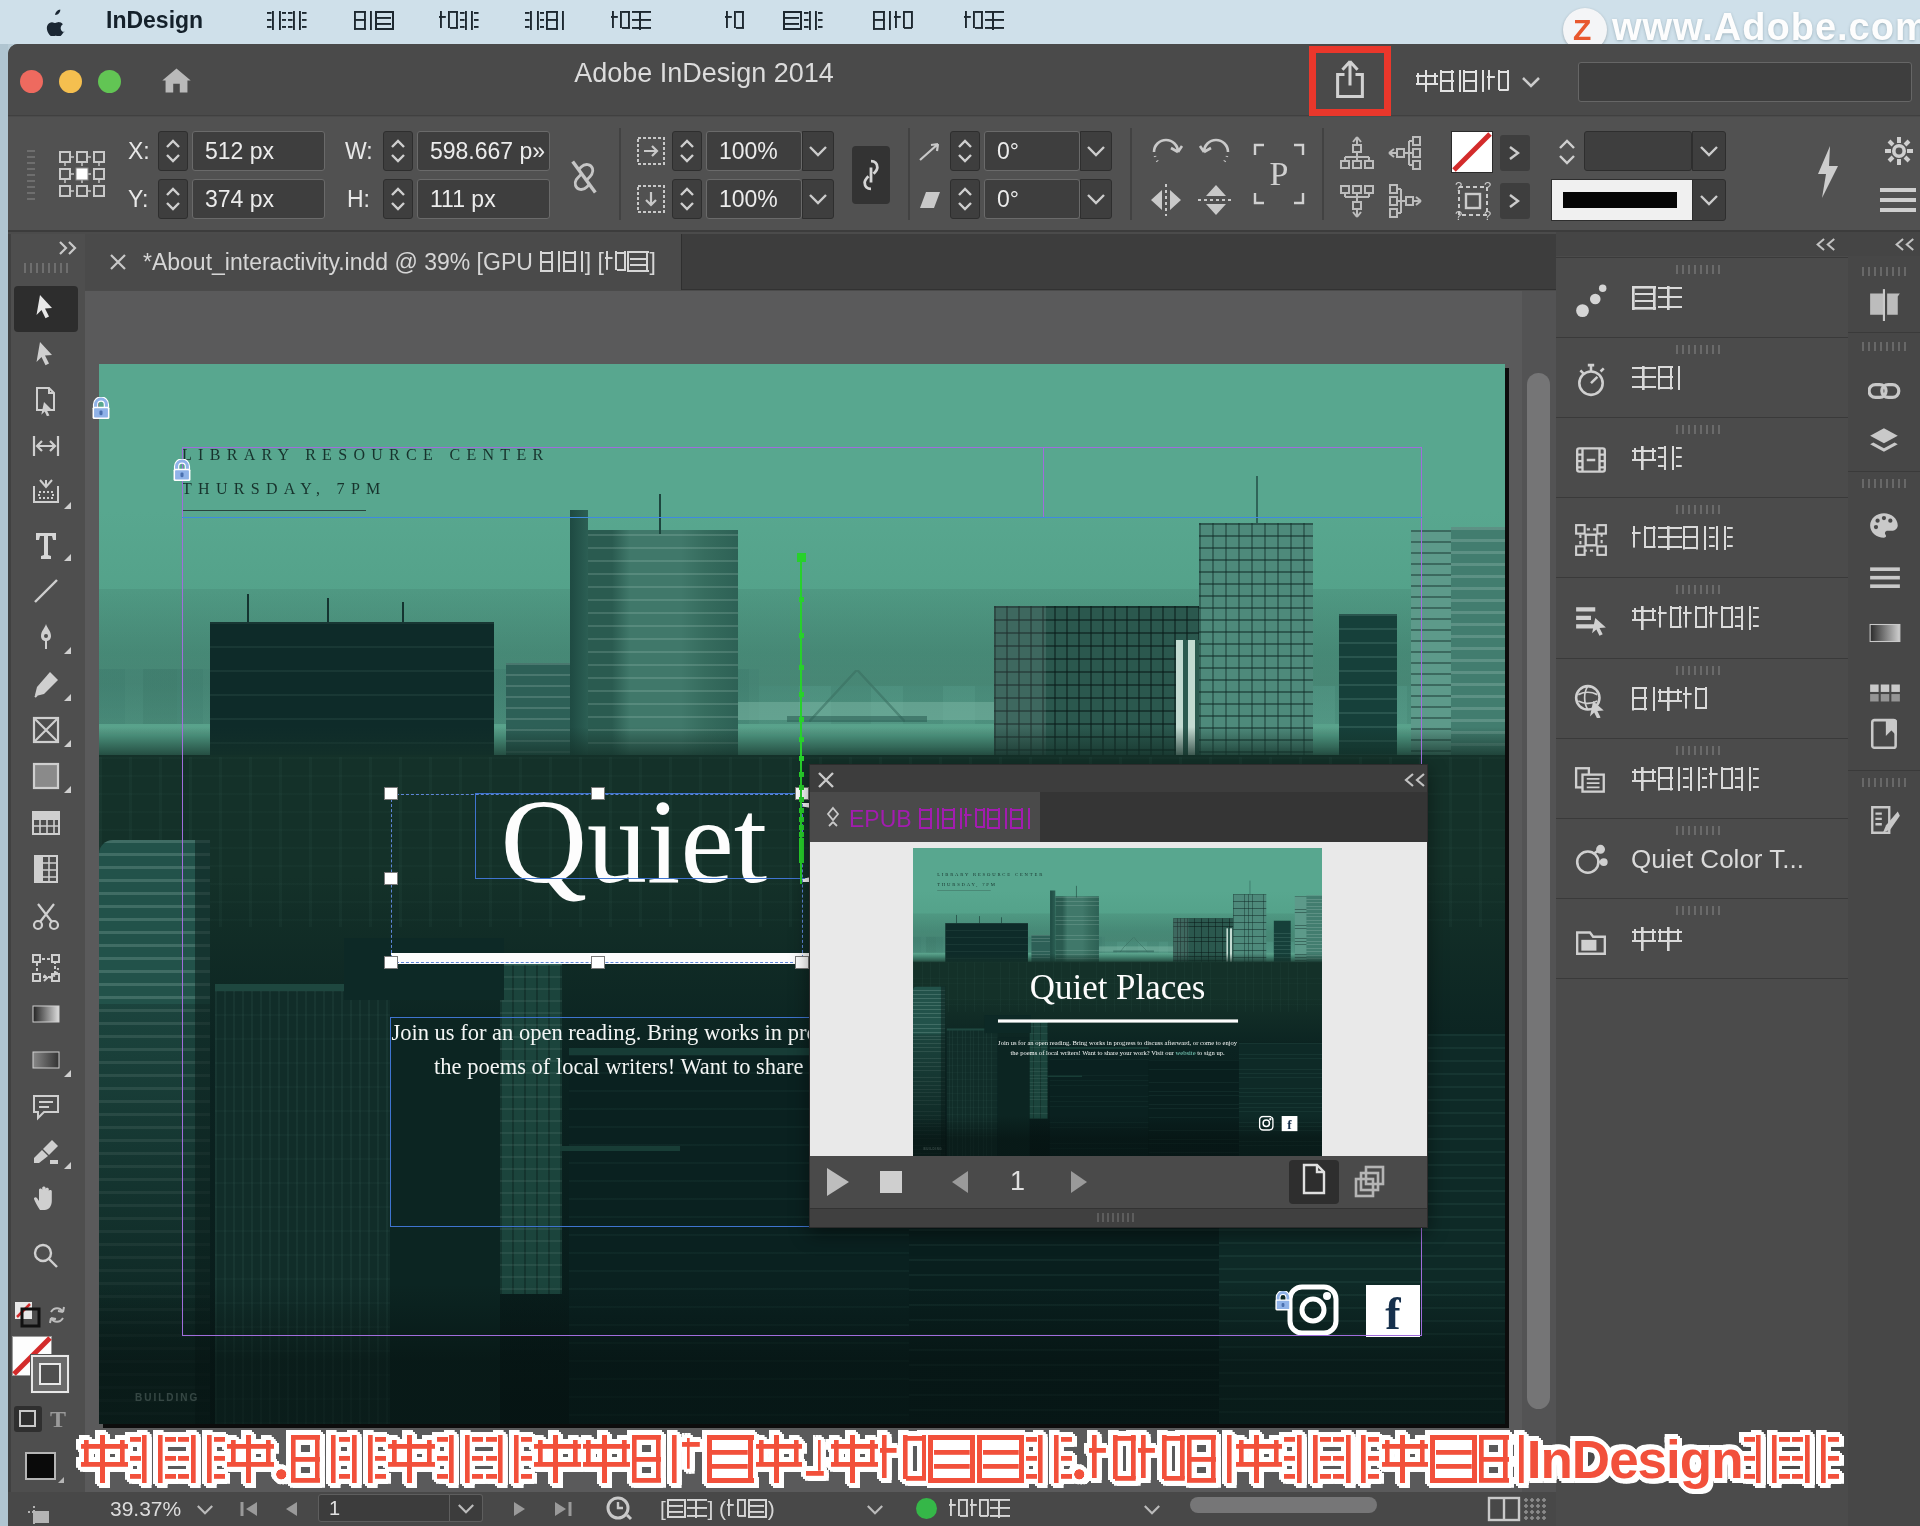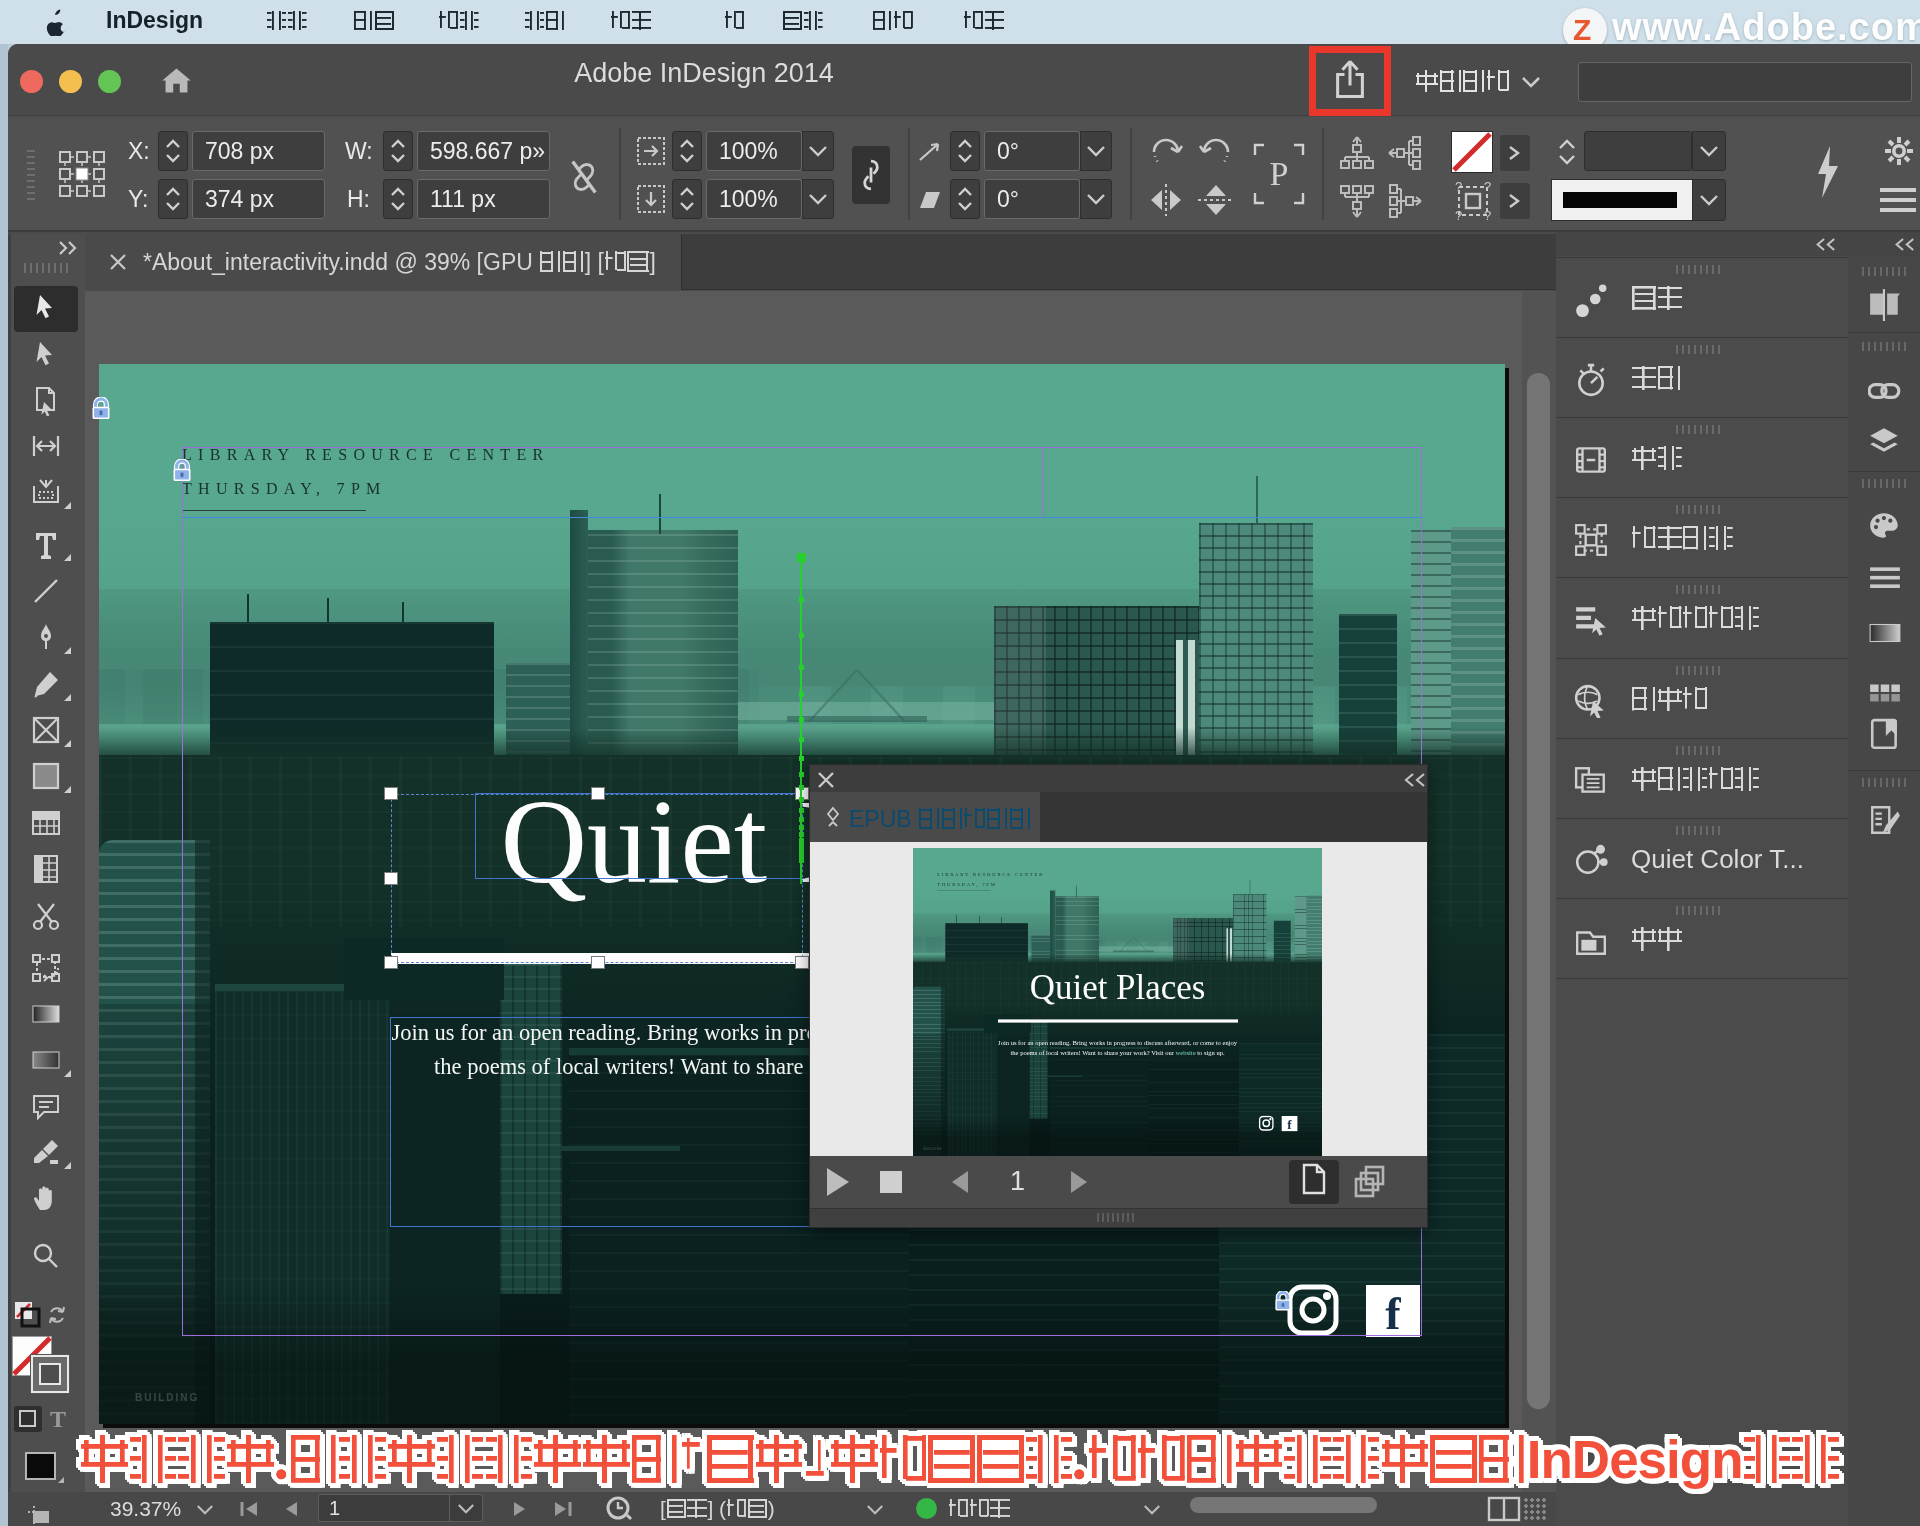--- a/index.html
+++ b/index.html
@@ -70,21 +70,21 @@
       <rect x="38" y="38" width="10" height="10"></rect>
       <path d="M14 9h4M31 9h4M14 26h4M31 26h4M14 43h4M31 43h4M9 14v4M9 31v4M26 14v4M26 31v4M43 14v4M43 31v4" stroke-width="1.5"></path>
     </g>
     <rect x="20" y="20" width="12" height="12" fill="#fff" stroke="#888"></rect>
   </svg>
 <div class="abs" style="left:128px;top:138px;font-size:23px;color:#e8e8e8">X:</div>
 <div class="abs" style="left:158px;top:131px;width:30px;height:40px;background:#3e3e3e;border:1px solid #2e2e2e;border-radius:3px"></div>
 <svg class="abs" style="left:164px;top:137px" width="18" height="28" viewBox="0 0 18 28">
     <path d="M3 10l6-6 6 6M3 18l6 6 6-6" stroke="#cfcfcf" stroke-width="2.4" fill="none"></path>
   </svg>
-<div class="abs" style="left:192px;top:131px;width:133px;height:40px;background:#3e3e3e;border:1px solid #6a6a6a;border-radius:3px;color:#ececec;font-size:23px;line-height:38px;padding-left:12px;white-space:nowrap;overflow:hidden">708 px</div>
+<div class="abs" style="left:192px;top:131px;width:133px;height:40px;background:#3e3e3e;border:1px solid #6a6a6a;border-radius:3px;color:#ececec;font-size:23px;line-height:38px;padding-left:12px;white-space:nowrap;overflow:hidden">512 px</div>
 <div class="abs" style="left:128px;top:186px;font-size:23px;color:#e8e8e8">Y:</div>
 <div class="abs" style="left:158px;top:179px;width:30px;height:40px;background:#3e3e3e;border:1px solid #2e2e2e;border-radius:3px"></div>
 <svg class="abs" style="left:164px;top:185px" width="18" height="28" viewBox="0 0 18 28">
     <path d="M3 10l6-6 6 6M3 18l6 6 6-6" stroke="#cfcfcf" stroke-width="2.4" fill="none"></path>
   </svg>
 <div class="abs" style="left:192px;top:179px;width:133px;height:40px;background:#3e3e3e;border:1px solid #6a6a6a;border-radius:3px;color:#ececec;font-size:23px;line-height:38px;padding-left:12px;white-space:nowrap;overflow:hidden">374 px</div>
 <div class="abs" style="left:345px;top:138px;font-size:23px;color:#e8e8e8">W:</div>
 <div class="abs" style="left:383px;top:131px;width:30px;height:40px;background:#3e3e3e;border:1px solid #2e2e2e;border-radius:3px"></div>
 <svg class="abs" style="left:389px;top:137px" width="18" height="28" viewBox="0 0 18 28">
     <path d="M3 10l6-6 6 6M3 18l6 6 6-6" stroke="#cfcfcf" stroke-width="2.4" fill="none"></path>
@@ -575,21 +575,21 @@
     <path d="M2 2l14 14M16 2L2 16" stroke="#c9c9c9" stroke-width="2.4"></path>
   </svg>
 <svg class="abs" style="left:1401px;top:772px" width="26" height="15" viewBox="0 0 26 15">
     <path d="M12 2L5 8l7 6M23 2l-7 6 7 6" stroke="#c2c2c2" stroke-width="2.2" fill="none"></path>
   </svg>
 <div class="abs" style="left:810px;top:792px;width:617px;height:50px;background:#353535"></div>
 <div class="abs" style="left:810px;top:792px;width:230px;height:50px;background:#4a4a4a"></div>
 <svg class="abs" style="left:825px;top:806px" width="16" height="22" viewBox="0 0 16 22">
     <path d="M8 2l5 6-5 6-5-6zM8 16l4 4M8 16l-4 4" stroke="#c9c9c9" stroke-width="1.8" fill="none"></path>
   </svg>
-<div class="abs" style="left:849px;top:806px;font-size:23px;color:#0c4a6e">EPUB <i class="cj c2"></i><i class="cj c2"></i><i class="cj c4"></i><i class="cj c2"></i><i class="cj c2"></i></div>
+<div class="abs" style="left:849px;top:806px;font-size:23px;color:#a21caf">EPUB <i class="cj c2"></i><i class="cj c2"></i><i class="cj c4"></i><i class="cj c2"></i><i class="cj c2"></i></div>
 <div class="abs" style="left:810px;top:842px;width:617px;height:314px;background:#e9e9e9"></div>
 <div class="abs" style="left:913px;top:848px;width:409px;height:308px;overflow:hidden">
     <div style="transform:scale(0.291);transform-origin:0 0">
       <div class="abs" style="left:0;top:0;width:1406px;height:1060px;background:#57a68e;overflow:hidden">
         <div class="abs" style="left:0;top:0;width:1406px;height:370px;background:linear-gradient(#58a78f 0 40%,#54a28a 62%,#4f9a84 78%,#5aa38c 100%)"></div>
         <div class="abs" style="left:0;top:225px;width:1406px;height:135px;background:linear-gradient(rgba(44,82,74,.12),rgba(44,82,74,.3) 70%,rgba(44,82,74,.18))"></div>
         <div class="abs" style="left:0;top:305px;width:660px;height:55px;background:repeating-linear-gradient(90deg,#38756a 0 26px,#417f72 26px 44px,#356f63 44px 78px);opacity:.35"></div>
         <div class="abs" style="left:660px;top:322px;width:746px;height:38px;background:repeating-linear-gradient(90deg,#498c7c 0 40px,#549a89 40px 72px);opacity:.45"></div>
         <div class="abs" style="left:620px;top:338px;width:460px;height:18px;background:#7cb6a4;opacity:.5"></div>
         <div class="abs" style="left:111px;top:258px;width:284px;height:500px;background:#0e2b29"></div>

